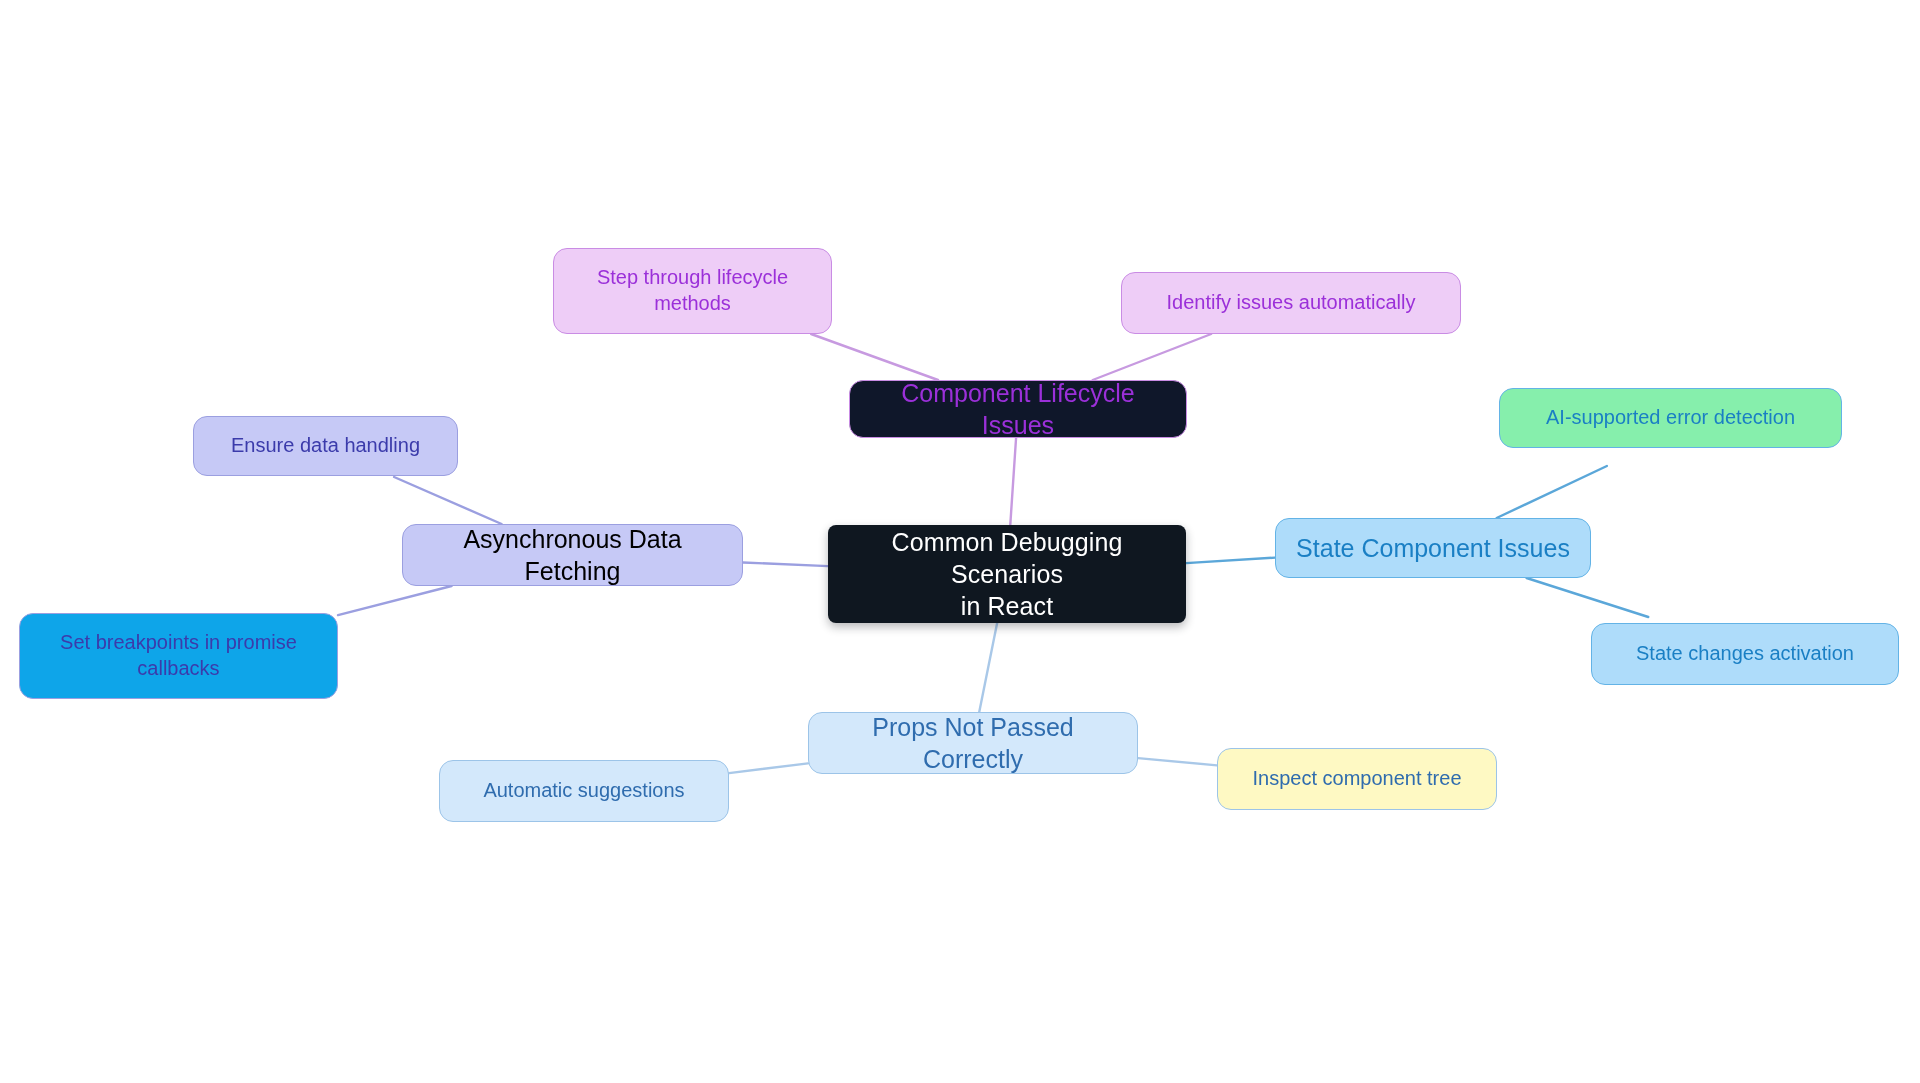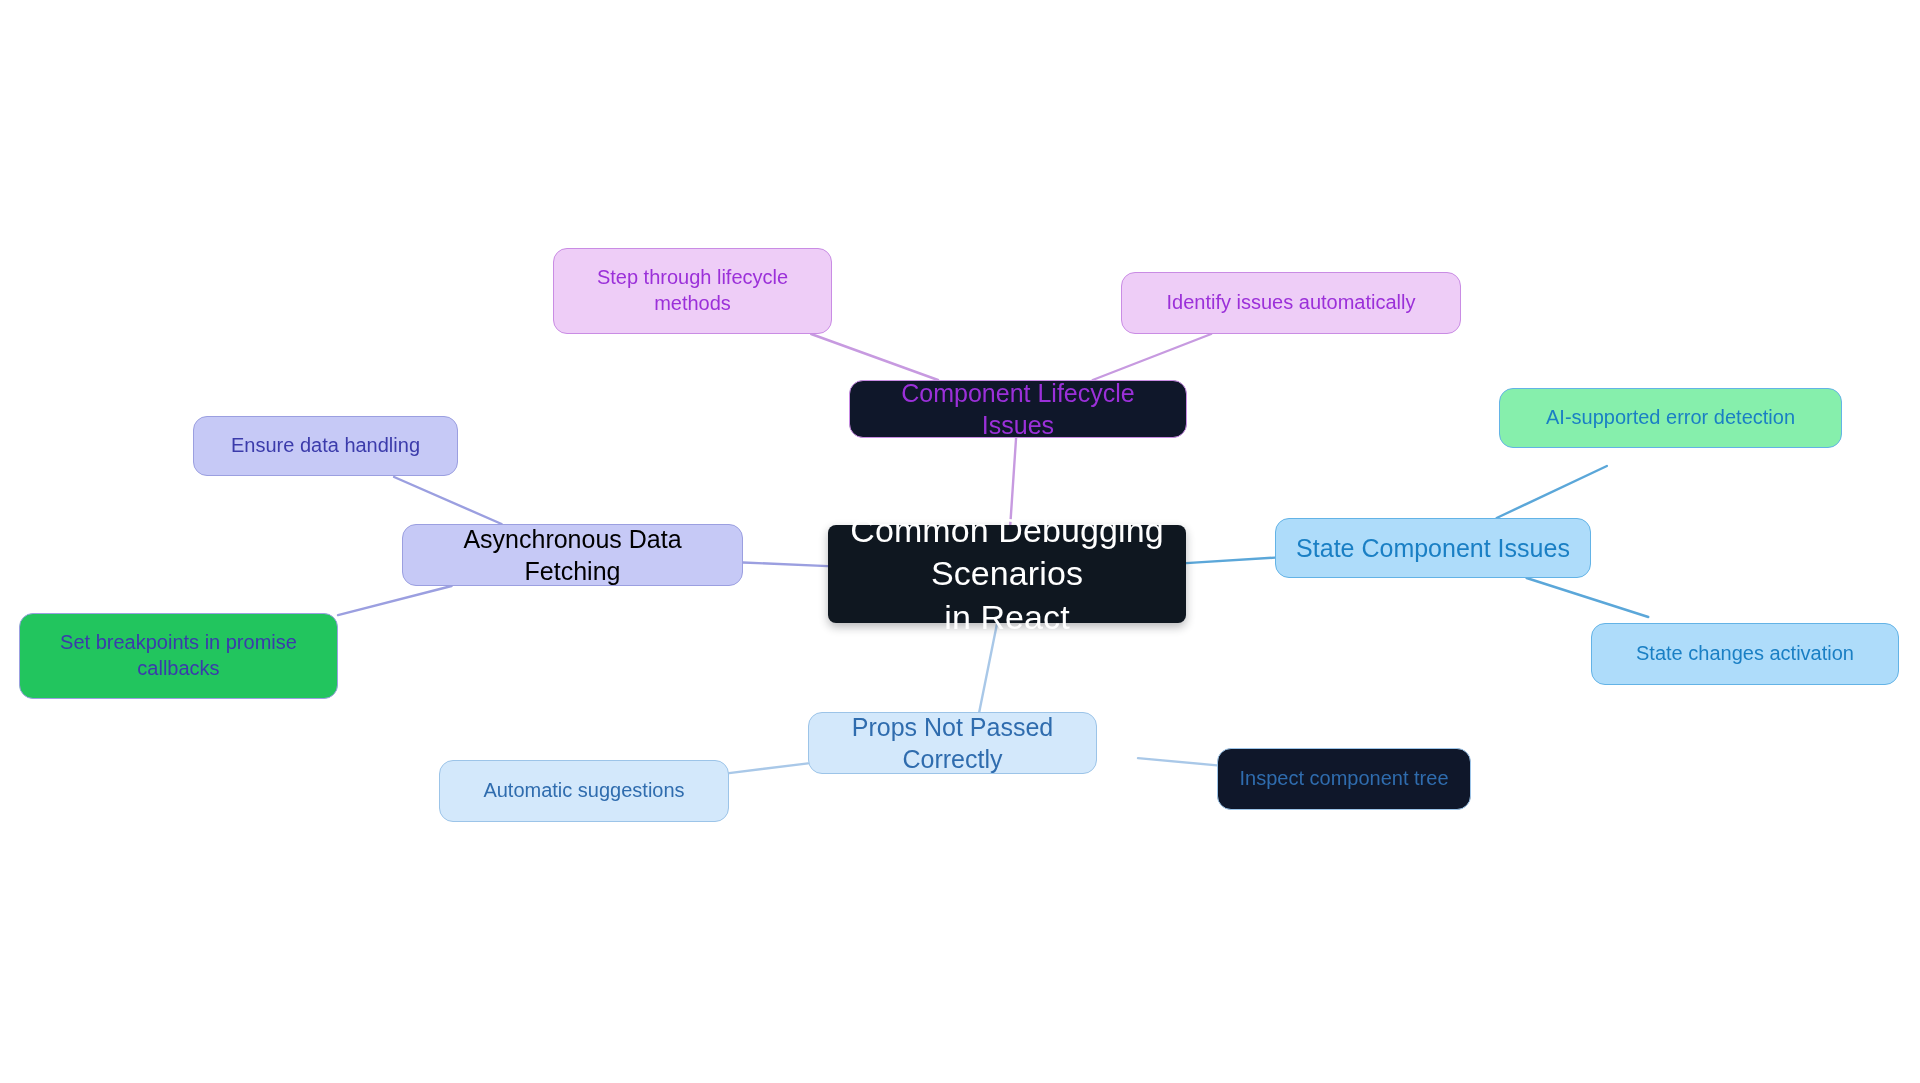--- a/index.html
+++ b/index.html
@@ -39,21 +39,21 @@
     border-width: 1px;
     border-style: solid;
     line-height: 1.28;
     padding: 0 14px;
     white-space: pre-line;
   }
   .node-root {
     border-radius: 8px;
     border: none;
     color: #ffffff;
-    font-size: 34px;
+    font-size: 25px;
     letter-spacing: 0.1px;
     box-shadow: 0 4px 10px rgba(20,22,30,0.30);
   }
   .node-branch { font-size: 25px; }
   .node-leaf { font-size: 20px; }
 </style>
 </head>
 <body>
 
 <div id="mindmap-canvas">
@@ -74,21 +74,21 @@
   <div id="node-layer">
       <div class="node node-root" style="left: 828px; top: 525px; width: 358px; height: 98px; background: rgb(15, 23, 32); color: rgb(255, 255, 255);">Common Debugging Scenarios
 in React</div>
       <div class="node node-branch" style="left: 849px; top: 380px; width: 338px; height: 58px; background: #0f172a; border-color: rgb(201, 140, 228); color: rgb(155, 48, 217);">Component Lifecycle Issues</div>
       <div class="node node-leaf" style="left: 553px; top: 248px; width: 279px; height: 86px; background: rgb(238, 205, 247); border-color: rgb(201, 140, 228); color: rgb(155, 48, 217);">Step through lifecycle
 methods</div>
       <div class="node node-leaf" style="left: 1121px; top: 272px; width: 340px; height: 62px; background: rgb(238, 205, 247); border-color: rgb(201, 140, 228); color: rgb(155, 48, 217);">Identify issues automatically</div>
       <div class="node node-branch" style="left: 1275px; top: 518px; width: 316px; height: 60px; background: rgb(174, 220, 250); border-color: rgb(99, 179, 230); color: rgb(26, 127, 196);">State Component Issues</div>
       <div class="node node-leaf" style="left: 1499px; top: 388px; width: 343px; height: 60px; background: #86efac; border-color: rgb(99, 179, 230); color: rgb(26, 127, 196);">AI-supported error detection</div>
       <div class="node node-leaf" style="left: 1591px; top: 617px; width: 308px; height: 62px; background: rgb(174, 220, 250); border-color: rgb(99, 179, 230); color: rgb(26, 127, 196); margin-top: 6px;">State changes activation</div>
-      <div class="node node-branch" style="left: 808px; top: 712px; width: 289px; height: 62px; background: rgb(211, 232, 251); border-color: rgb(156, 196, 232); color: rgb(47, 108, 174);">Props Not Passed Correctly</div>
+      <div class="node node-branch" style="left: 808px; top: 712px; width: 330px; height: 62px; background: rgb(211, 232, 251); border-color: rgb(156, 196, 232); color: rgb(47, 108, 174);">Props Not Passed Correctly</div>
       <div class="node node-leaf" style="left: 439px; top: 760px; width: 290px; height: 62px; background: rgb(211, 232, 251); border-color: rgb(156, 196, 232); color: rgb(47, 108, 174);">Automatic suggestions</div>
-      <div class="node node-leaf" style="left: 1217px; top: 748px; width: 254px; height: 62px; background: #0f172a; border-color: rgb(156, 196, 232); color: rgb(47, 108, 174);">Inspect component tree</div>
+      <div class="node node-leaf" style="left: 1217px; top: 748px; width: 280px; height: 62px; background: #fef9c3; border-color: rgb(156, 196, 232); color: rgb(47, 108, 174);">Inspect component tree</div>
       <div class="node node-branch" style="left: 402px; top: 524px; width: 341px; height: 62px; background: rgb(198, 201, 246); border-color: rgb(155, 159, 224); color: #000000;">Asynchronous Data Fetching</div>
       <div class="node node-leaf" style="left: 193px; top: 416px; width: 265px; height: 60px; background: rgb(198, 201, 246); border-color: rgb(155, 159, 224); color: rgb(59, 59, 171);">Ensure data handling</div>
-      <div class="node node-leaf" style="left: 19px; top: 613px; width: 319px; height: 86px; background: #22c55e; border-color: rgb(155, 159, 224); color: rgb(59, 59, 171);">Set breakpoints in promise
+      <div class="node node-leaf" style="left: 19px; top: 613px; width: 319px; height: 86px; background: #0ea5e9; border-color: rgb(155, 159, 224); color: rgb(59, 59, 171);">Set breakpoints in promise
 callbacks</div>
     </div>
 </div>
 
 </body></html>

